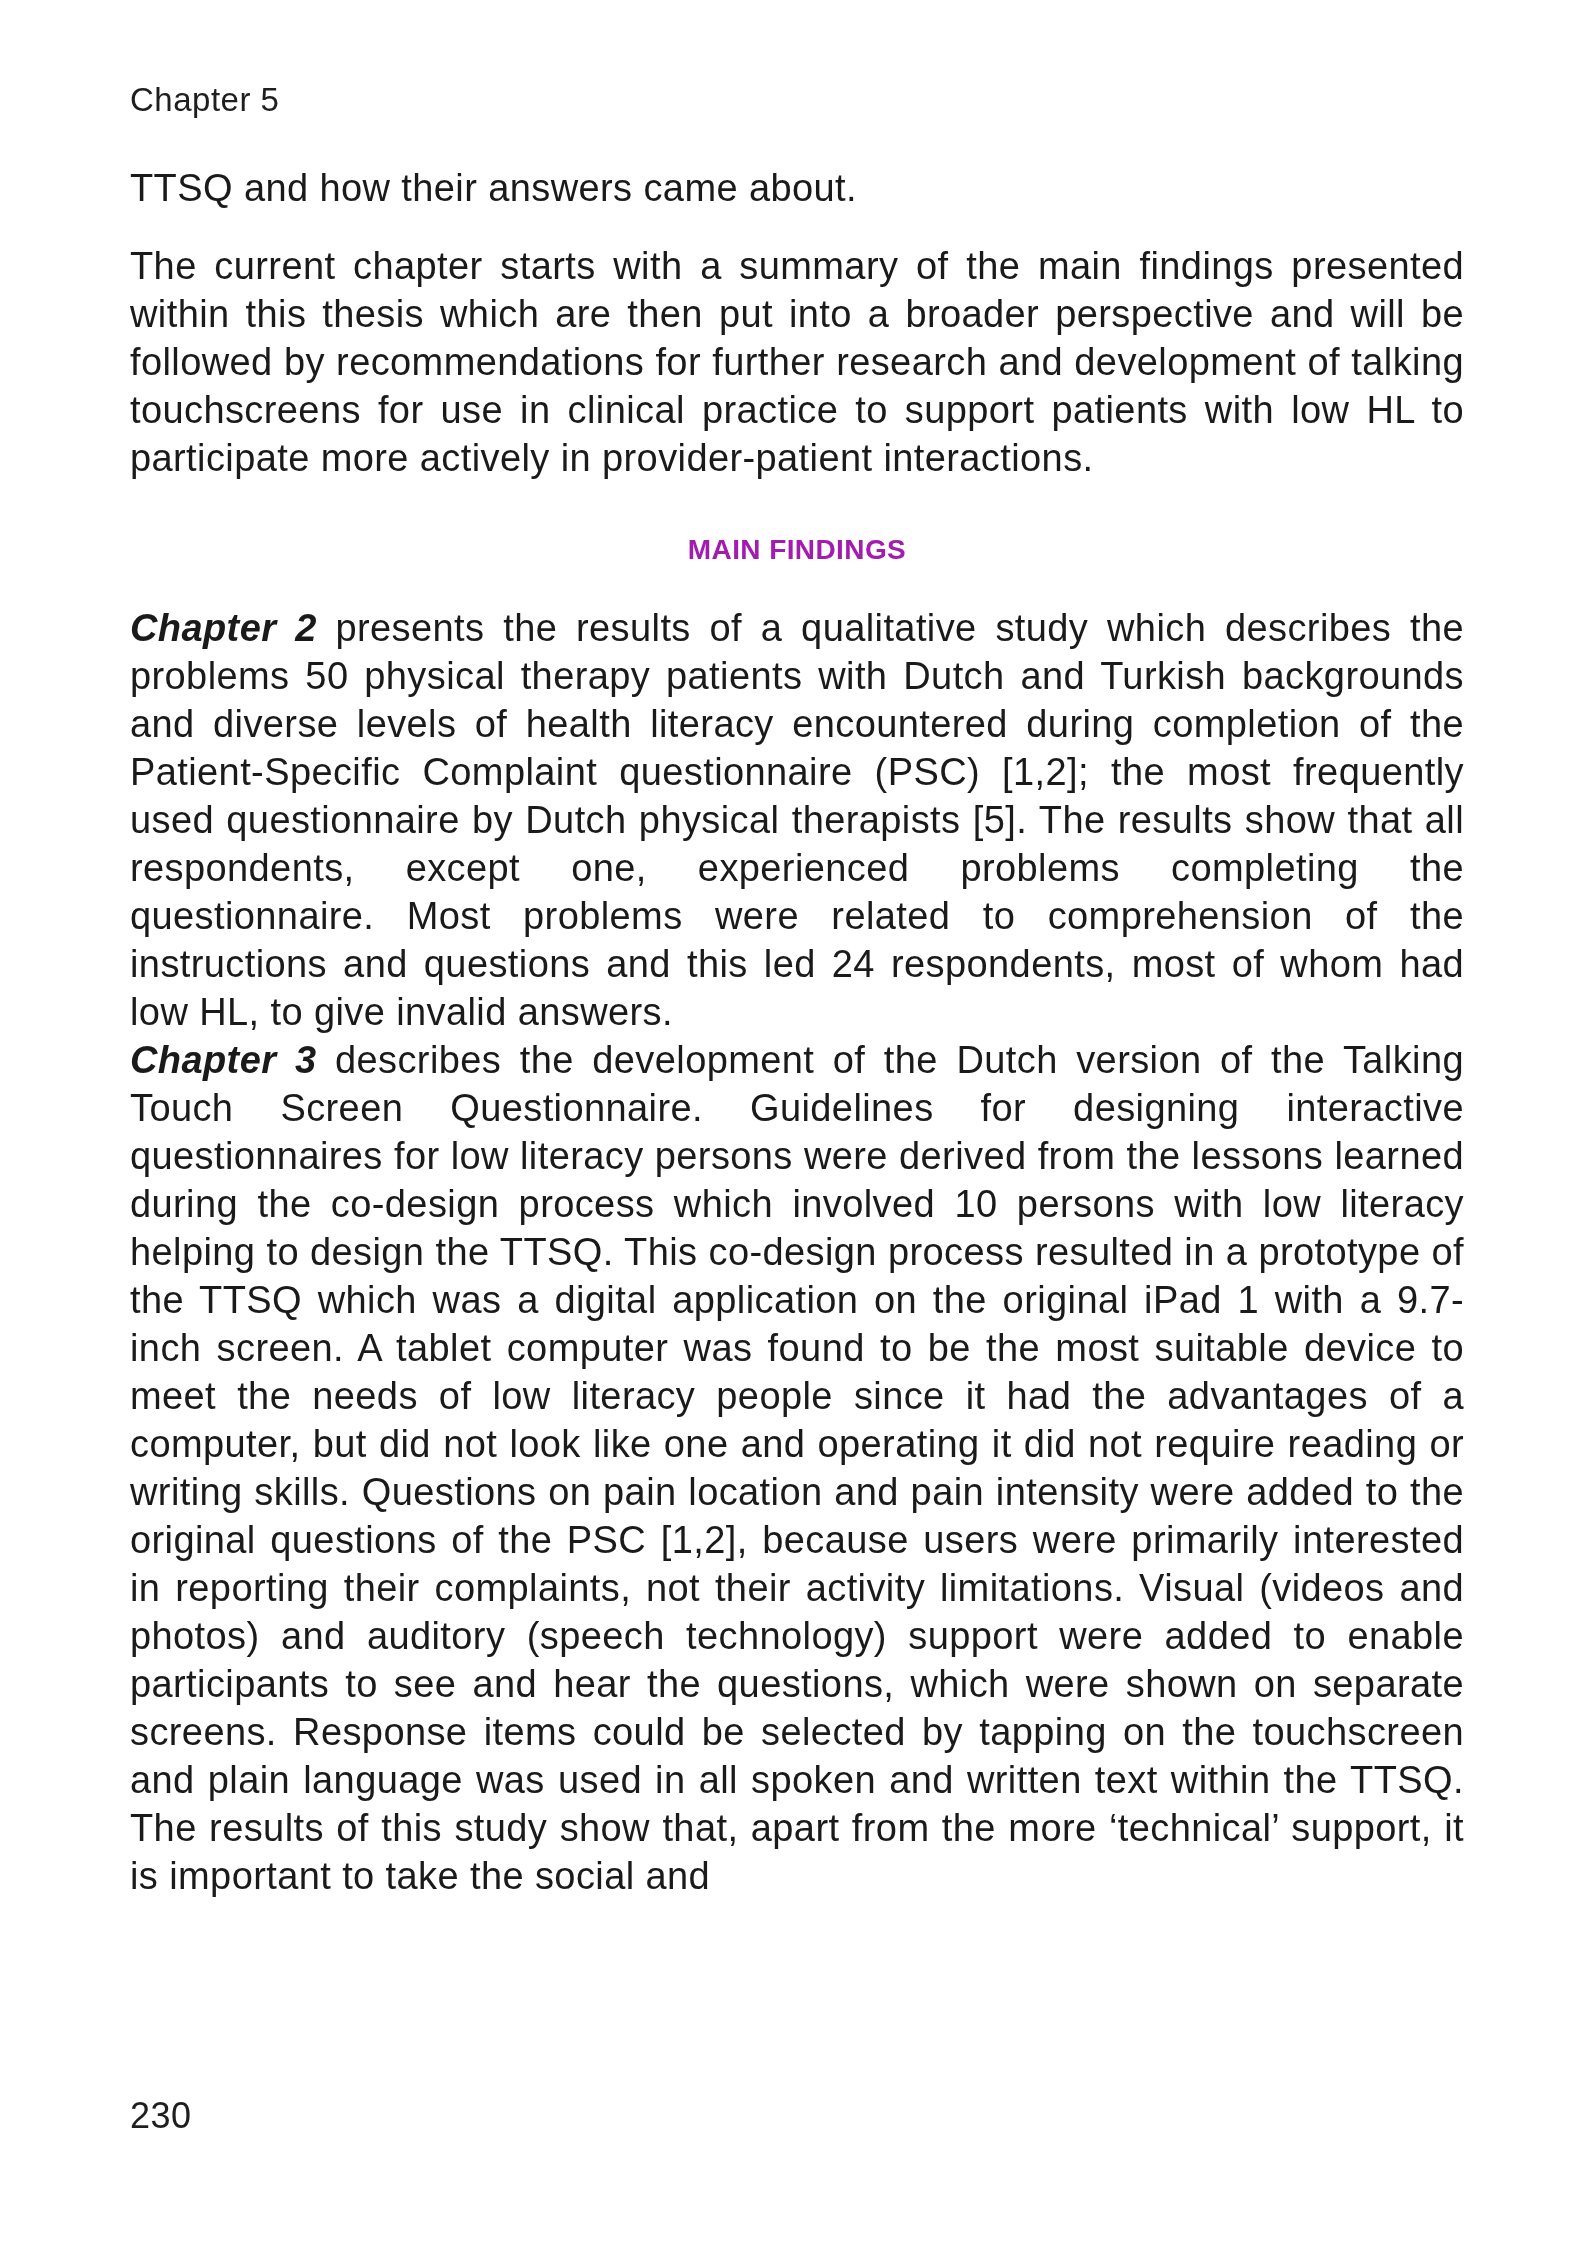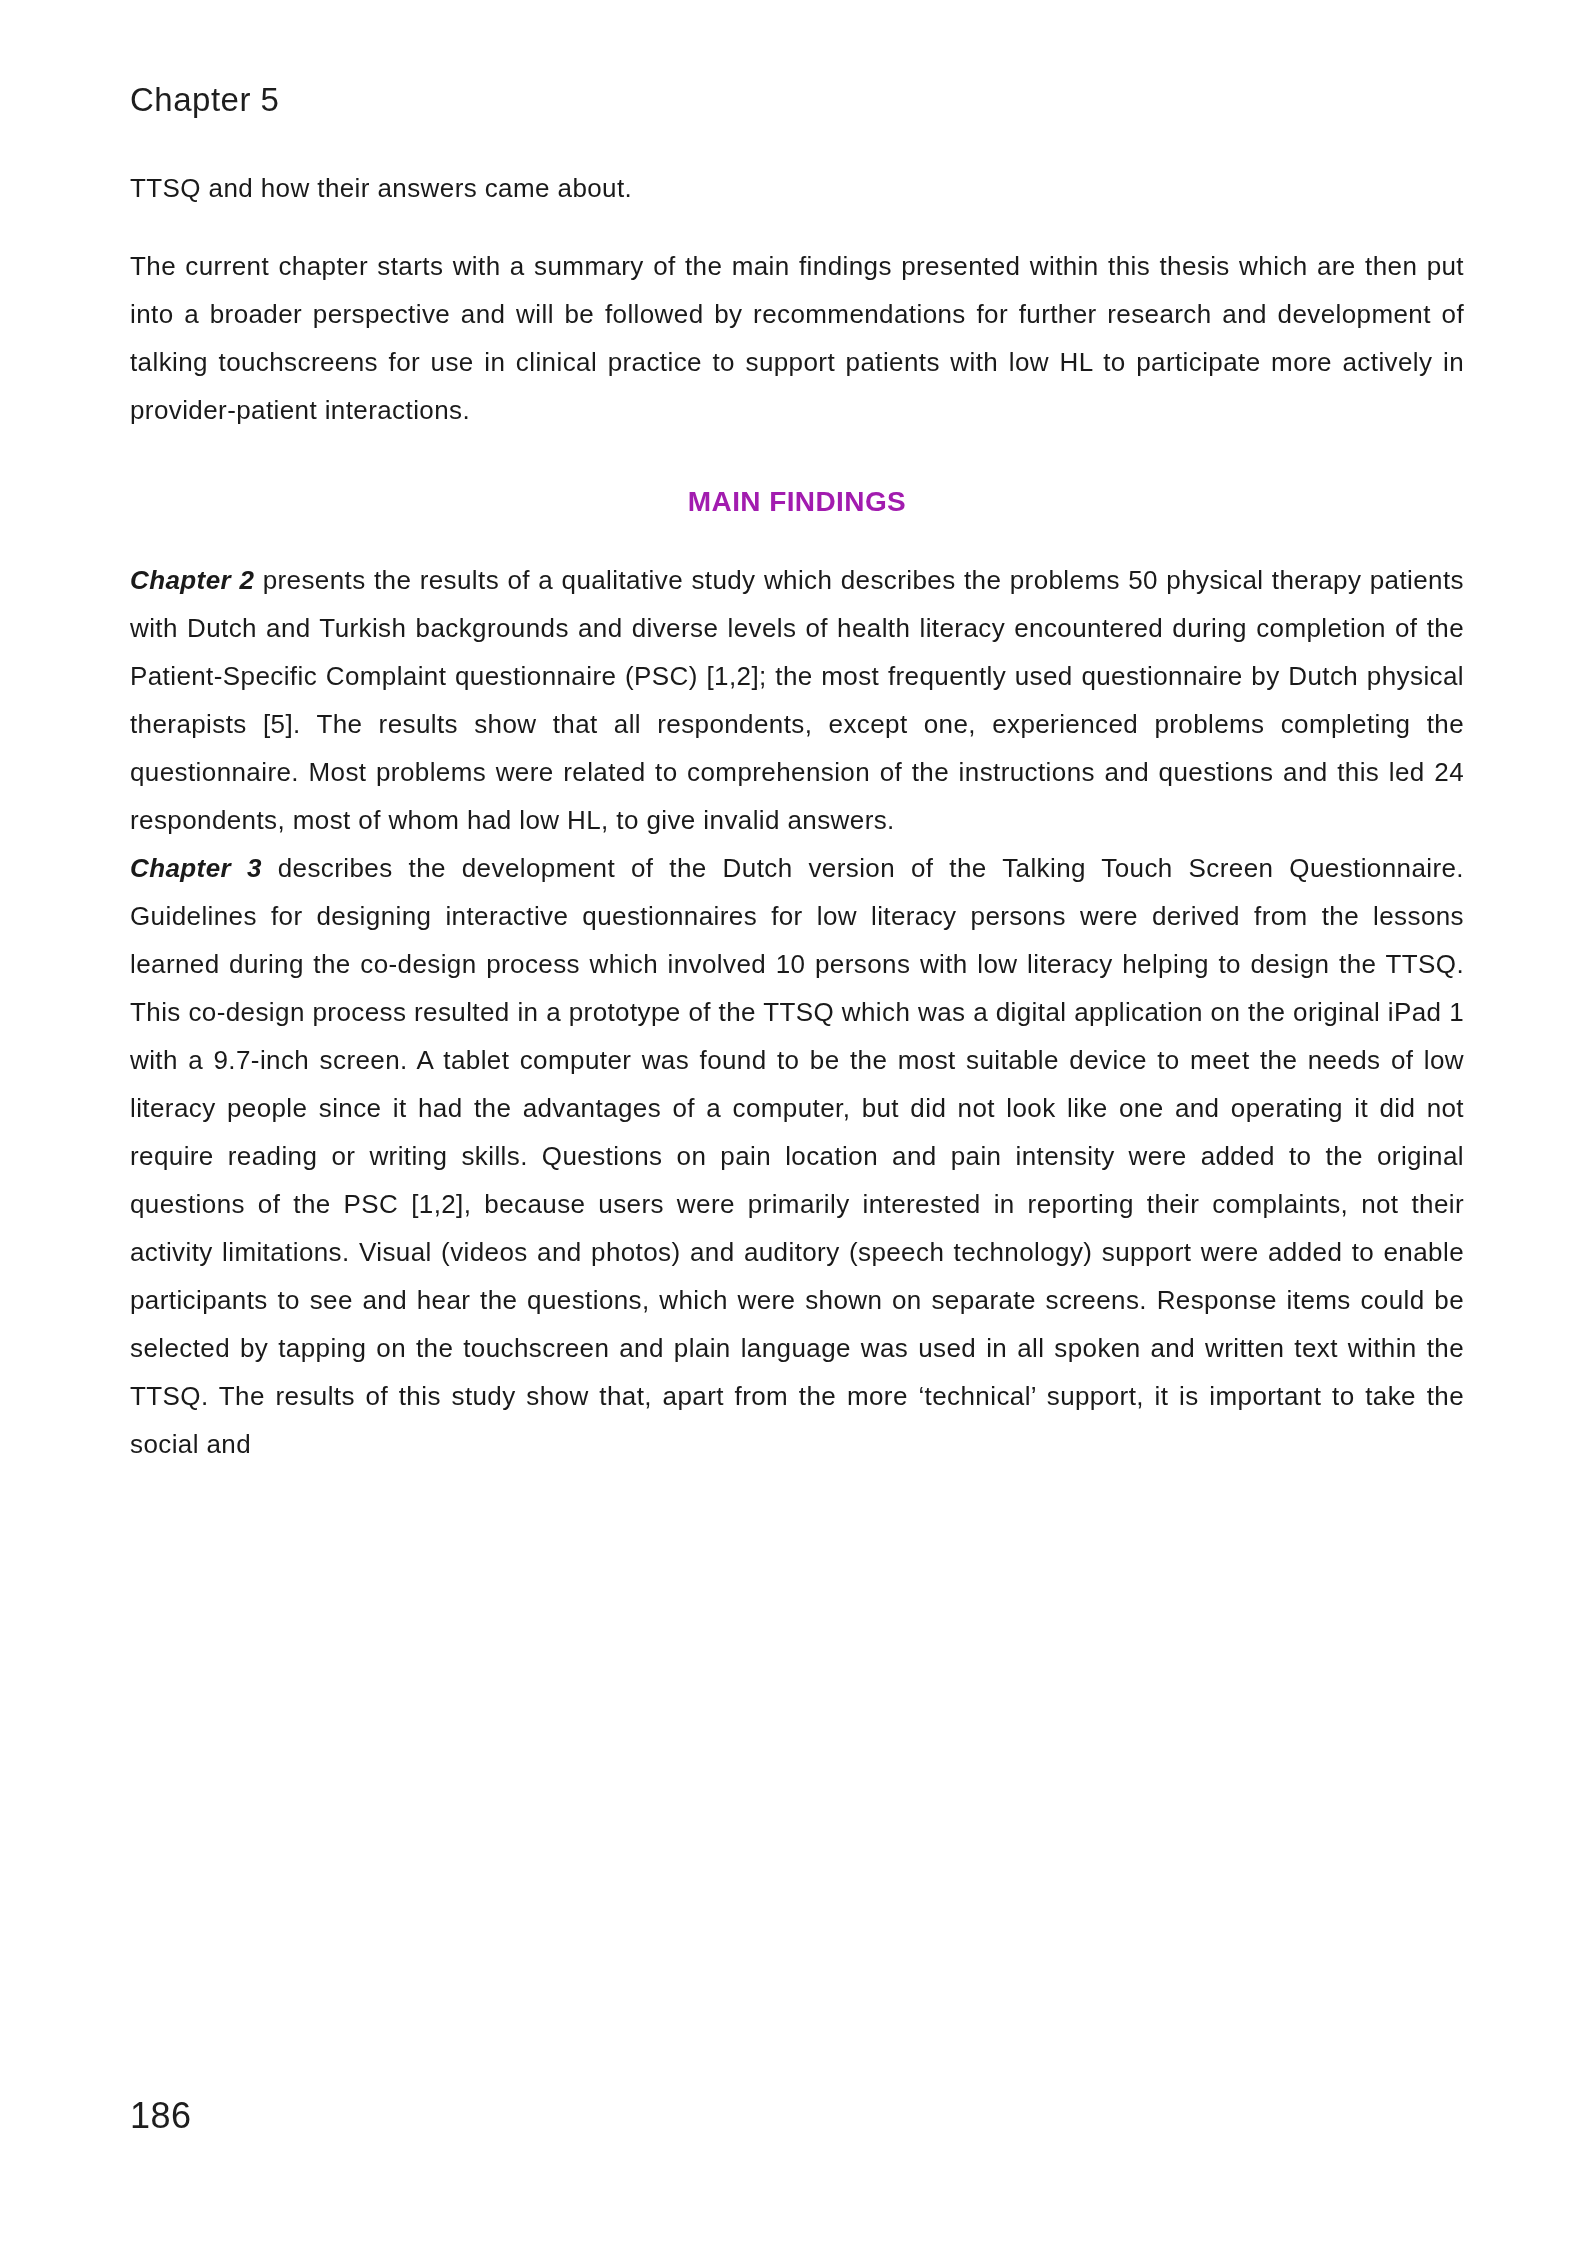--- a/index.html
+++ b/index.html
@@ -31,21 +31,21 @@
     font-weight: 400;
     margin-bottom: 40px;
     color: #1e1e1e;
   }
 
   .body-text {
     width: 1334px;
   }
 
   .para {
-    font-size: 26px;
+    font-size: 38px;
     line-height: 48px;
     letter-spacing: 0.4px;
     text-align: justify;
     margin-bottom: 30px;
     color: #1a1a1a;
   }
 
   .section-heading {
     font-size: 28px;
     line-height: 48px;
@@ -88,15 +88,15 @@
     <p class="para">The current chapter starts with a summary of the main findings presented within this thesis which are then put into a broader perspective and will be followed by recommendations for further research and development of talking touchscreens for use in clinical practice to support patients with low HL to participate more actively in provider-patient interactions.</p>
 
     <h2 class="section-heading">MAIN FINDINGS</h2>
 
     <p class="para chapter-para"><span class="lead-in">Chapter 2</span><span> presents the results of a qualitative study which describes the problems 50 physical therapy patients with Dutch and Turkish backgrounds and diverse levels of health literacy encountered during completion of the Patient-Specific Complaint questionnaire (PSC) [1,2]; the most frequently used questionnaire by Dutch physical therapists [5]. The results show that all respondents, except one, experienced problems completing the questionnaire. Most problems were related to comprehension of the instructions and questions and this led 24 respondents, most of whom had low HL, to give invalid answers.</span></p>
 
     <p class="para chapter-para"><span class="lead-in">Chapter 3</span><span> describes the development of the Dutch version of the Talking Touch Screen Questionnaire. Guidelines for designing interactive questionnaires for low literacy persons were derived from the lessons learned during the co-design process which involved 10 persons with low literacy helping to design the TTSQ. This co-design process resulted in a prototype of the TTSQ which was a digital application on the original iPad 1 with a 9.7-inch screen. A tablet computer was found to be the most suitable device to meet the needs of low literacy people since it had the advantages of a computer, but did not look like one and operating it did not require reading or writing skills. Questions on pain location and pain intensity were added to the original questions of the PSC [1,2], because users were primarily interested in reporting their complaints, not their activity limitations. Visual (videos and photos) and auditory (speech technology) support were added to enable participants to see and hear the questions, which were shown on separate screens. Response items could be selected by tapping on the touchscreen and plain language was used in all spoken and written text within the TTSQ. The results of this study show that, apart from the more ‘technical’ support, it is important to take the social and</span></p>
 
   </main>
 
-  <footer class="page-number">186</footer>
+  <footer class="page-number">230</footer>
 
 </div>
 
 </body></html>

